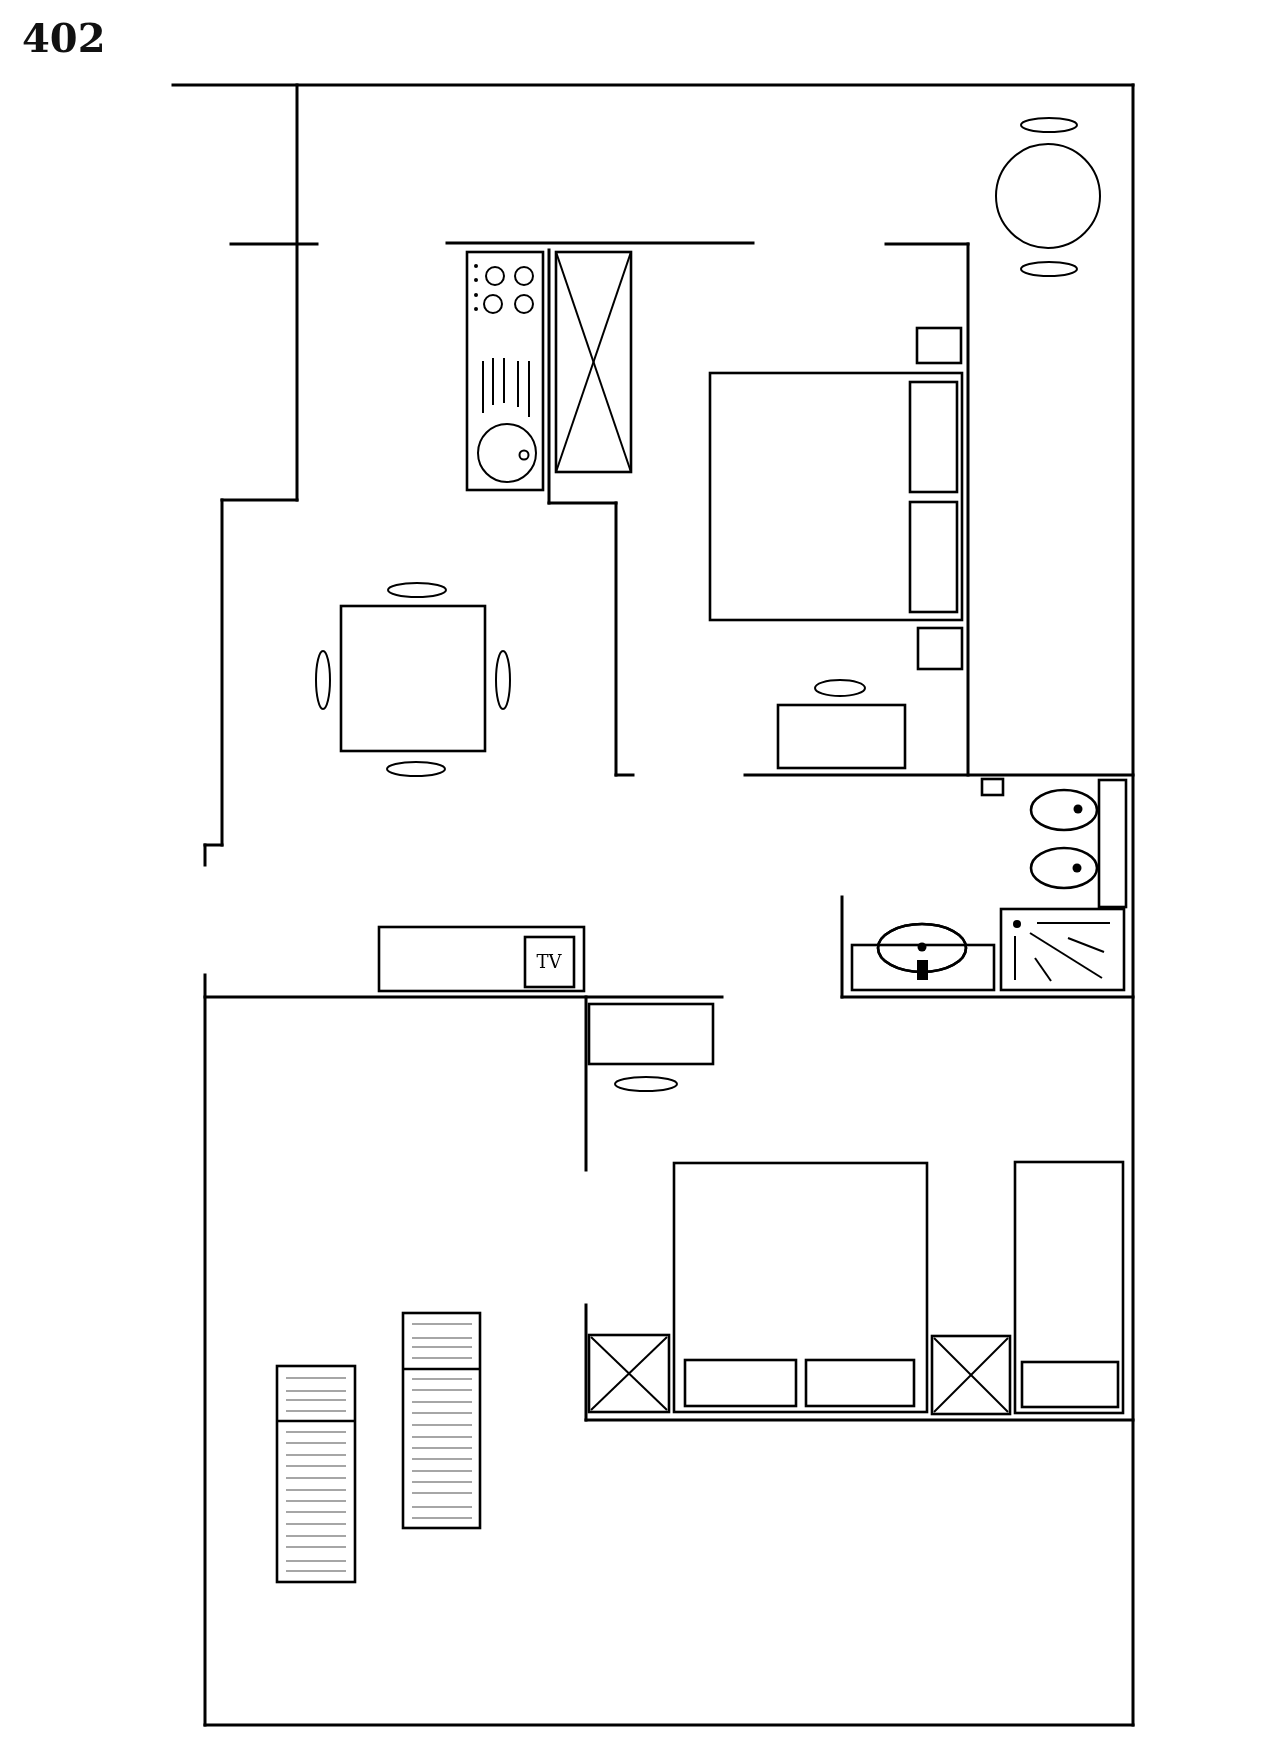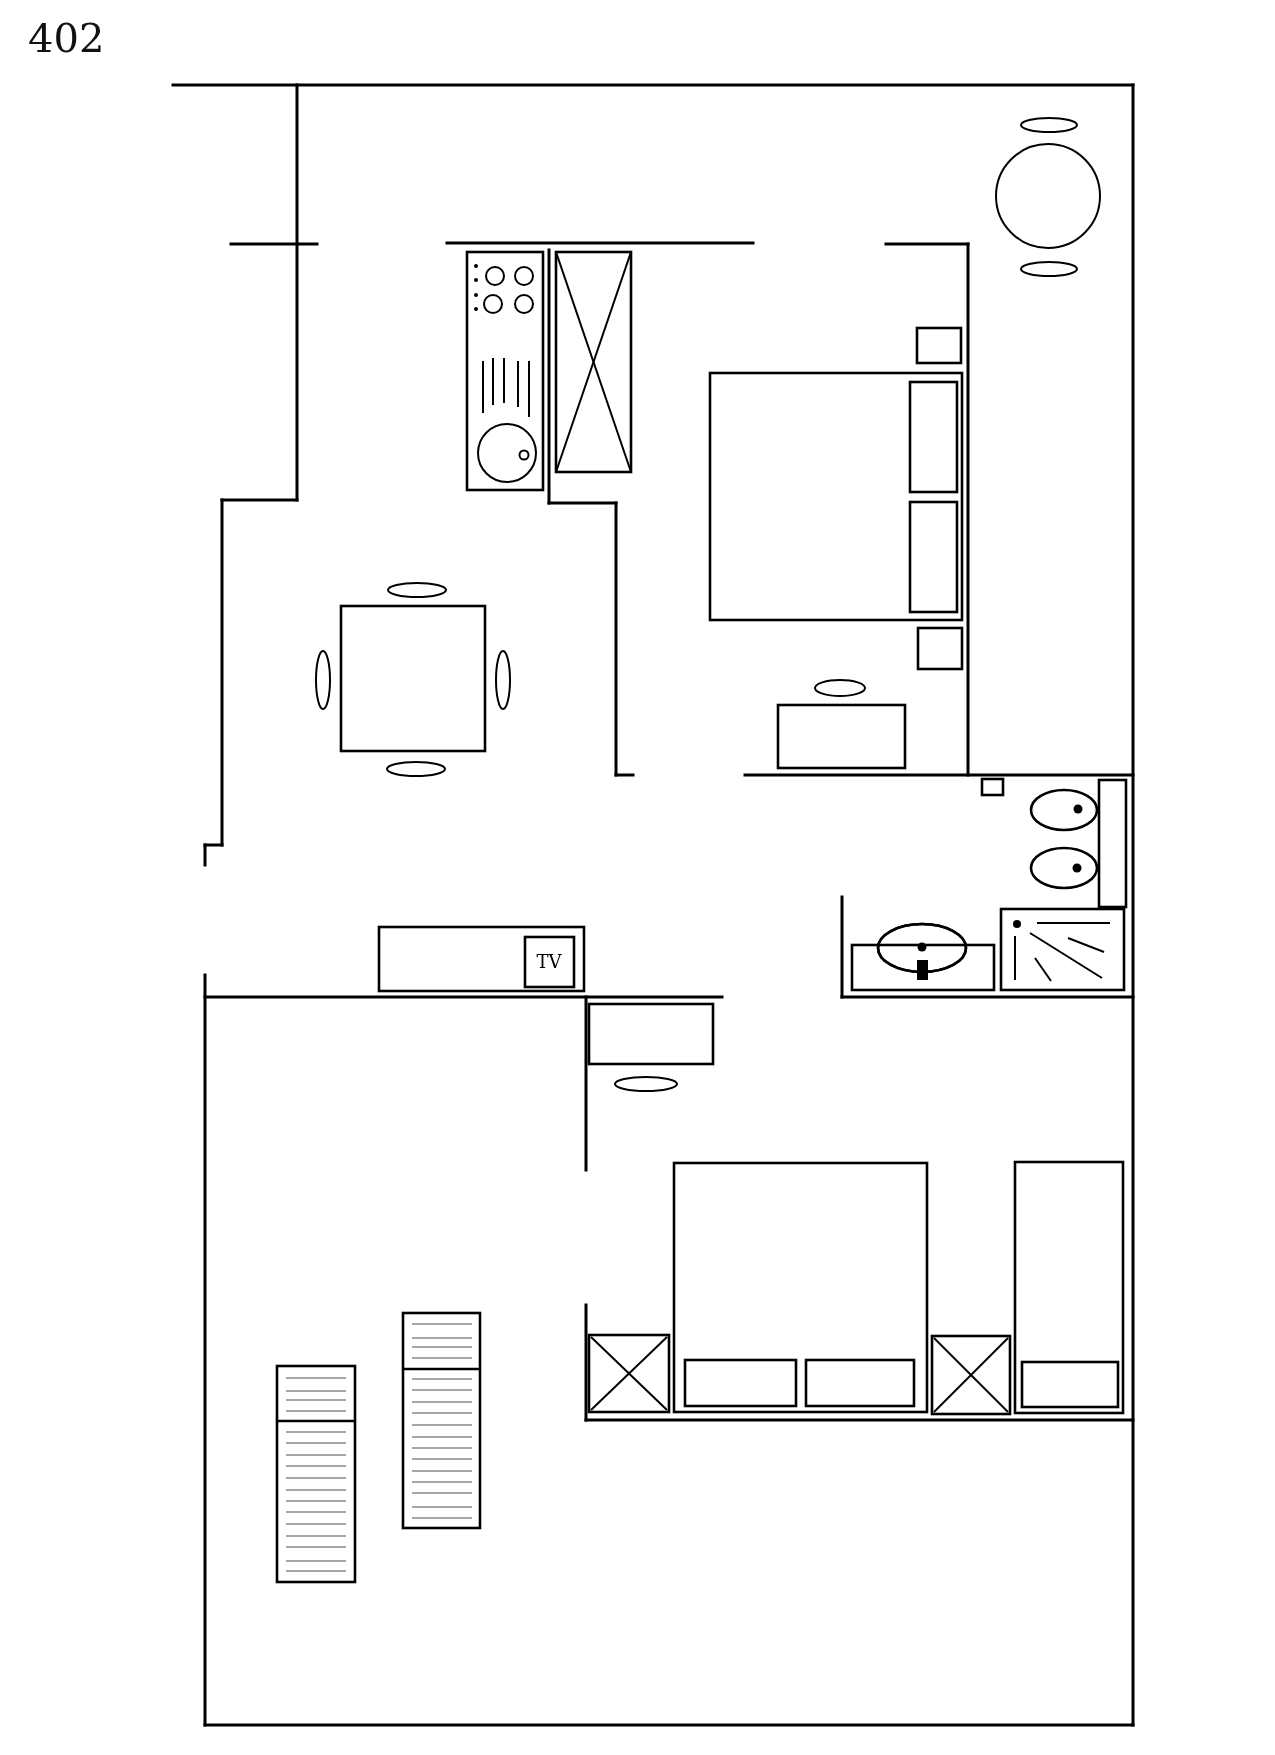--- a/index.html
+++ b/index.html
@@ -1,20 +1,20 @@
 <!DOCTYPE html>
 <html><head>
   <meta charset="utf-8">
   <style>
     html, body { margin: 0; padding: 0; background: #ffffff; }
     body { width: 1275px; height: 1755px; position: relative; overflow: hidden; }
     .unit-label {
-      position: absolute; left: 28px; top: 18px;
+      position: absolute; left: 22px; top: 18px;
       font-family: "DejaVu Serif", "Liberation Serif", serif;
-      font-size: 40px; color: #111111; line-height: 1;
+      font-size: 40px; color: #111111; line-height: 1; font-weight: bold;
     }
     svg.plan { position: absolute; left: 0; top: 0; }
     .w { stroke: #000; stroke-width: 3; fill: none; stroke-linecap: square; }
     .f { stroke: #000; stroke-width: 2.6; fill: none; }
     .ft { stroke: #000; stroke-width: 2; fill: none; }
     .dot { fill: #000; }
     .hatch { stroke: #888; stroke-width: 1.6; }
     .tv-text { font-family: "DejaVu Serif", "Liberation Serif", serif; font-size: 18px; fill: #000; }
   </style>
 </head>

